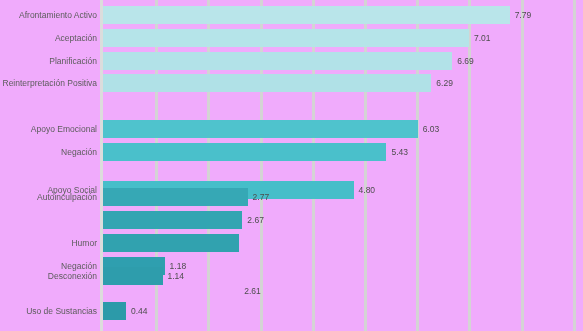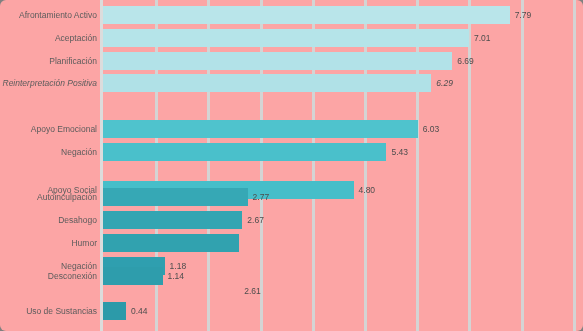--- a/index.html
+++ b/index.html
@@ -11,23 +11,22 @@
     width: 583px;
     height: 331px;
     overflow: hidden;
     font-family: "Liberation Sans", sans-serif;
   }
 
   #chart-root {
     position: relative;
     width: 583px;
     height: 331px;
-    background: #fca5a5;
+    background: #f0abfc;
     box-sizing: border-box;
-    border-radius: 6px;
   }
 
   
   #plot-area {
     position: absolute;
     left: 103px;
     top: 0px;
     width: 480px;
     height: 331px;
   }
@@ -120,21 +119,21 @@
       <div class="bar-row" style="top: 26.8px;">
         <div class="cat-label">Aceptación</div>
         <div class="bar" style="width: 365.922px; background: rgb(181, 228, 233);"></div>
         <div class="value-label" style="left: 473.922px; color: rgb(77, 77, 77);">7.01</div>
       </div>
       <div class="bar-row" style="top: 49.6px;">
         <div class="cat-label">Planificación</div>
         <div class="bar" style="width: 349.218px; background: rgb(178, 226, 232);"></div>
         <div class="value-label" style="left: 457.218px; color: rgb(77, 77, 77);">6.69</div>
       </div>
-      <div class="bar-row" style="top: 72.4px; font-style: italic;">
+      <div class="bar-row" style="top: 72.4px;">
         <div class="cat-label">Reinterpretación Positiva</div>
         <div class="bar" style="width: 328.338px; background: rgb(176, 225, 231);"></div>
         <div class="value-label" style="left: 436.338px; color: rgb(77, 77, 77);">6.29</div>
       </div>
       <div class="bar-row" style="top: 118px;">
         <div class="cat-label">Apoyo Emocional</div>
         <div class="bar" style="width: 314.766px; background: rgb(79, 195, 205);"></div>
         <div class="value-label" style="left: 422.766px; color: rgb(77, 77, 77);">6.03</div>
       </div>
       <div class="bar-row" style="top: 140.8px;">
@@ -146,21 +145,20 @@
         <div class="cat-label">Apoyo Social</div>
         <div class="bar" style="width: 250.56px; background: rgb(70, 190, 201);"></div>
         <div class="value-label" style="left: 358.56px; color: rgb(77, 77, 77);">4.80</div>
       </div>
       <div class="bar-row" style="top: 186.4px; padding-left: 36px;">
         <div class="cat-label">Autoinculpación</div>
         <div class="bar" style="width: 144.594px; background: rgb(54, 168, 181);"></div>
         <div class="value-label" style="left: 252.594px; color: rgb(77, 77, 77);">2.77</div>
       </div>
       <div class="bar-row" style="top: 209.2px;">
-        <div class="cat-label">Desahogo</div>
         <div class="bar" style="width: 139.374px; background: rgb(51, 165, 178);"></div>
         <div class="value-label" style="left: 247.374px; color: rgb(77, 77, 77);">2.67</div>
       </div>
       <div class="bar-row" style="top: 232px;">
         <div class="cat-label">Humor</div>
         <div class="bar" style="width: 136.242px; background: rgb(49, 162, 175);"></div>
         <div class="value-label" style="left: 244.242px; color: rgb(77, 77, 77); margin-top: 48px;">2.61</div>
       </div>
       <div class="bar-row" style="top: 254.8px;">
         <div class="cat-label">Negación</div>

